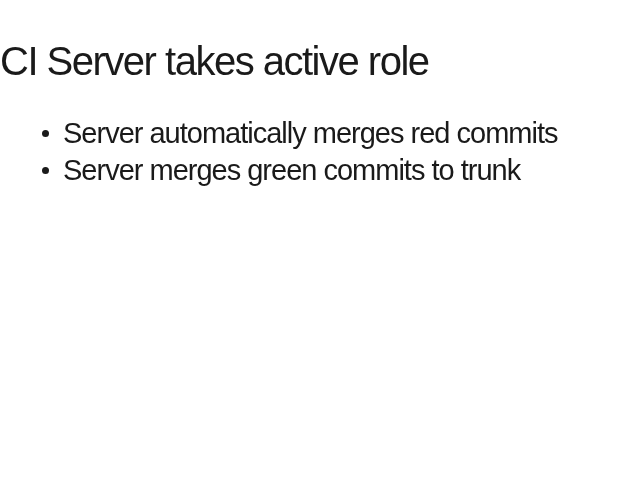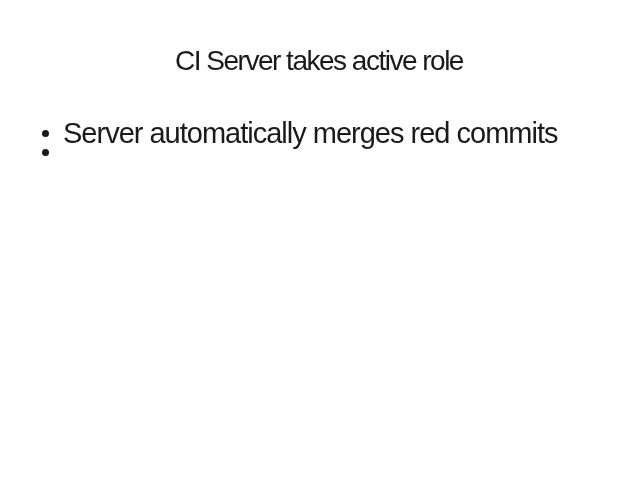--- a/index.html
+++ b/index.html
@@ -14,22 +14,22 @@
     background: #ffffff;
     overflow: hidden;
     font-family: "Liberation Sans", "DejaVu Sans", sans-serif;
     color: #1a1a1a;
   }
   .slide-title {
     position: absolute;
     top: 41px;
     left: 0;
     right: 0;
-    text-align: center;
-    font-size: 28px;
+    text-align: left;
+    font-size: 40px;
     line-height: 40px;
     letter-spacing: -1.5px;
     font-weight: 400;
     color: #1a1a1a;
     white-space: nowrap;
   }
   .bullet-list {
     position: absolute;
     top: 115px;
     left: 40px;
@@ -64,17 +64,18 @@
 
   <div class="bullet-list">
 
     <div class="bullet-row">
       <span class="bullet-dot"></span>
       <span>Server automatically merges red commits</span>
     </div>
 
     <div class="bullet-row">
       <span class="bullet-dot"></span>
+      <span>Server merges green commits to trunk</span>
     </div>
 
   </div>
 
 </div>
 
 </body></html>

